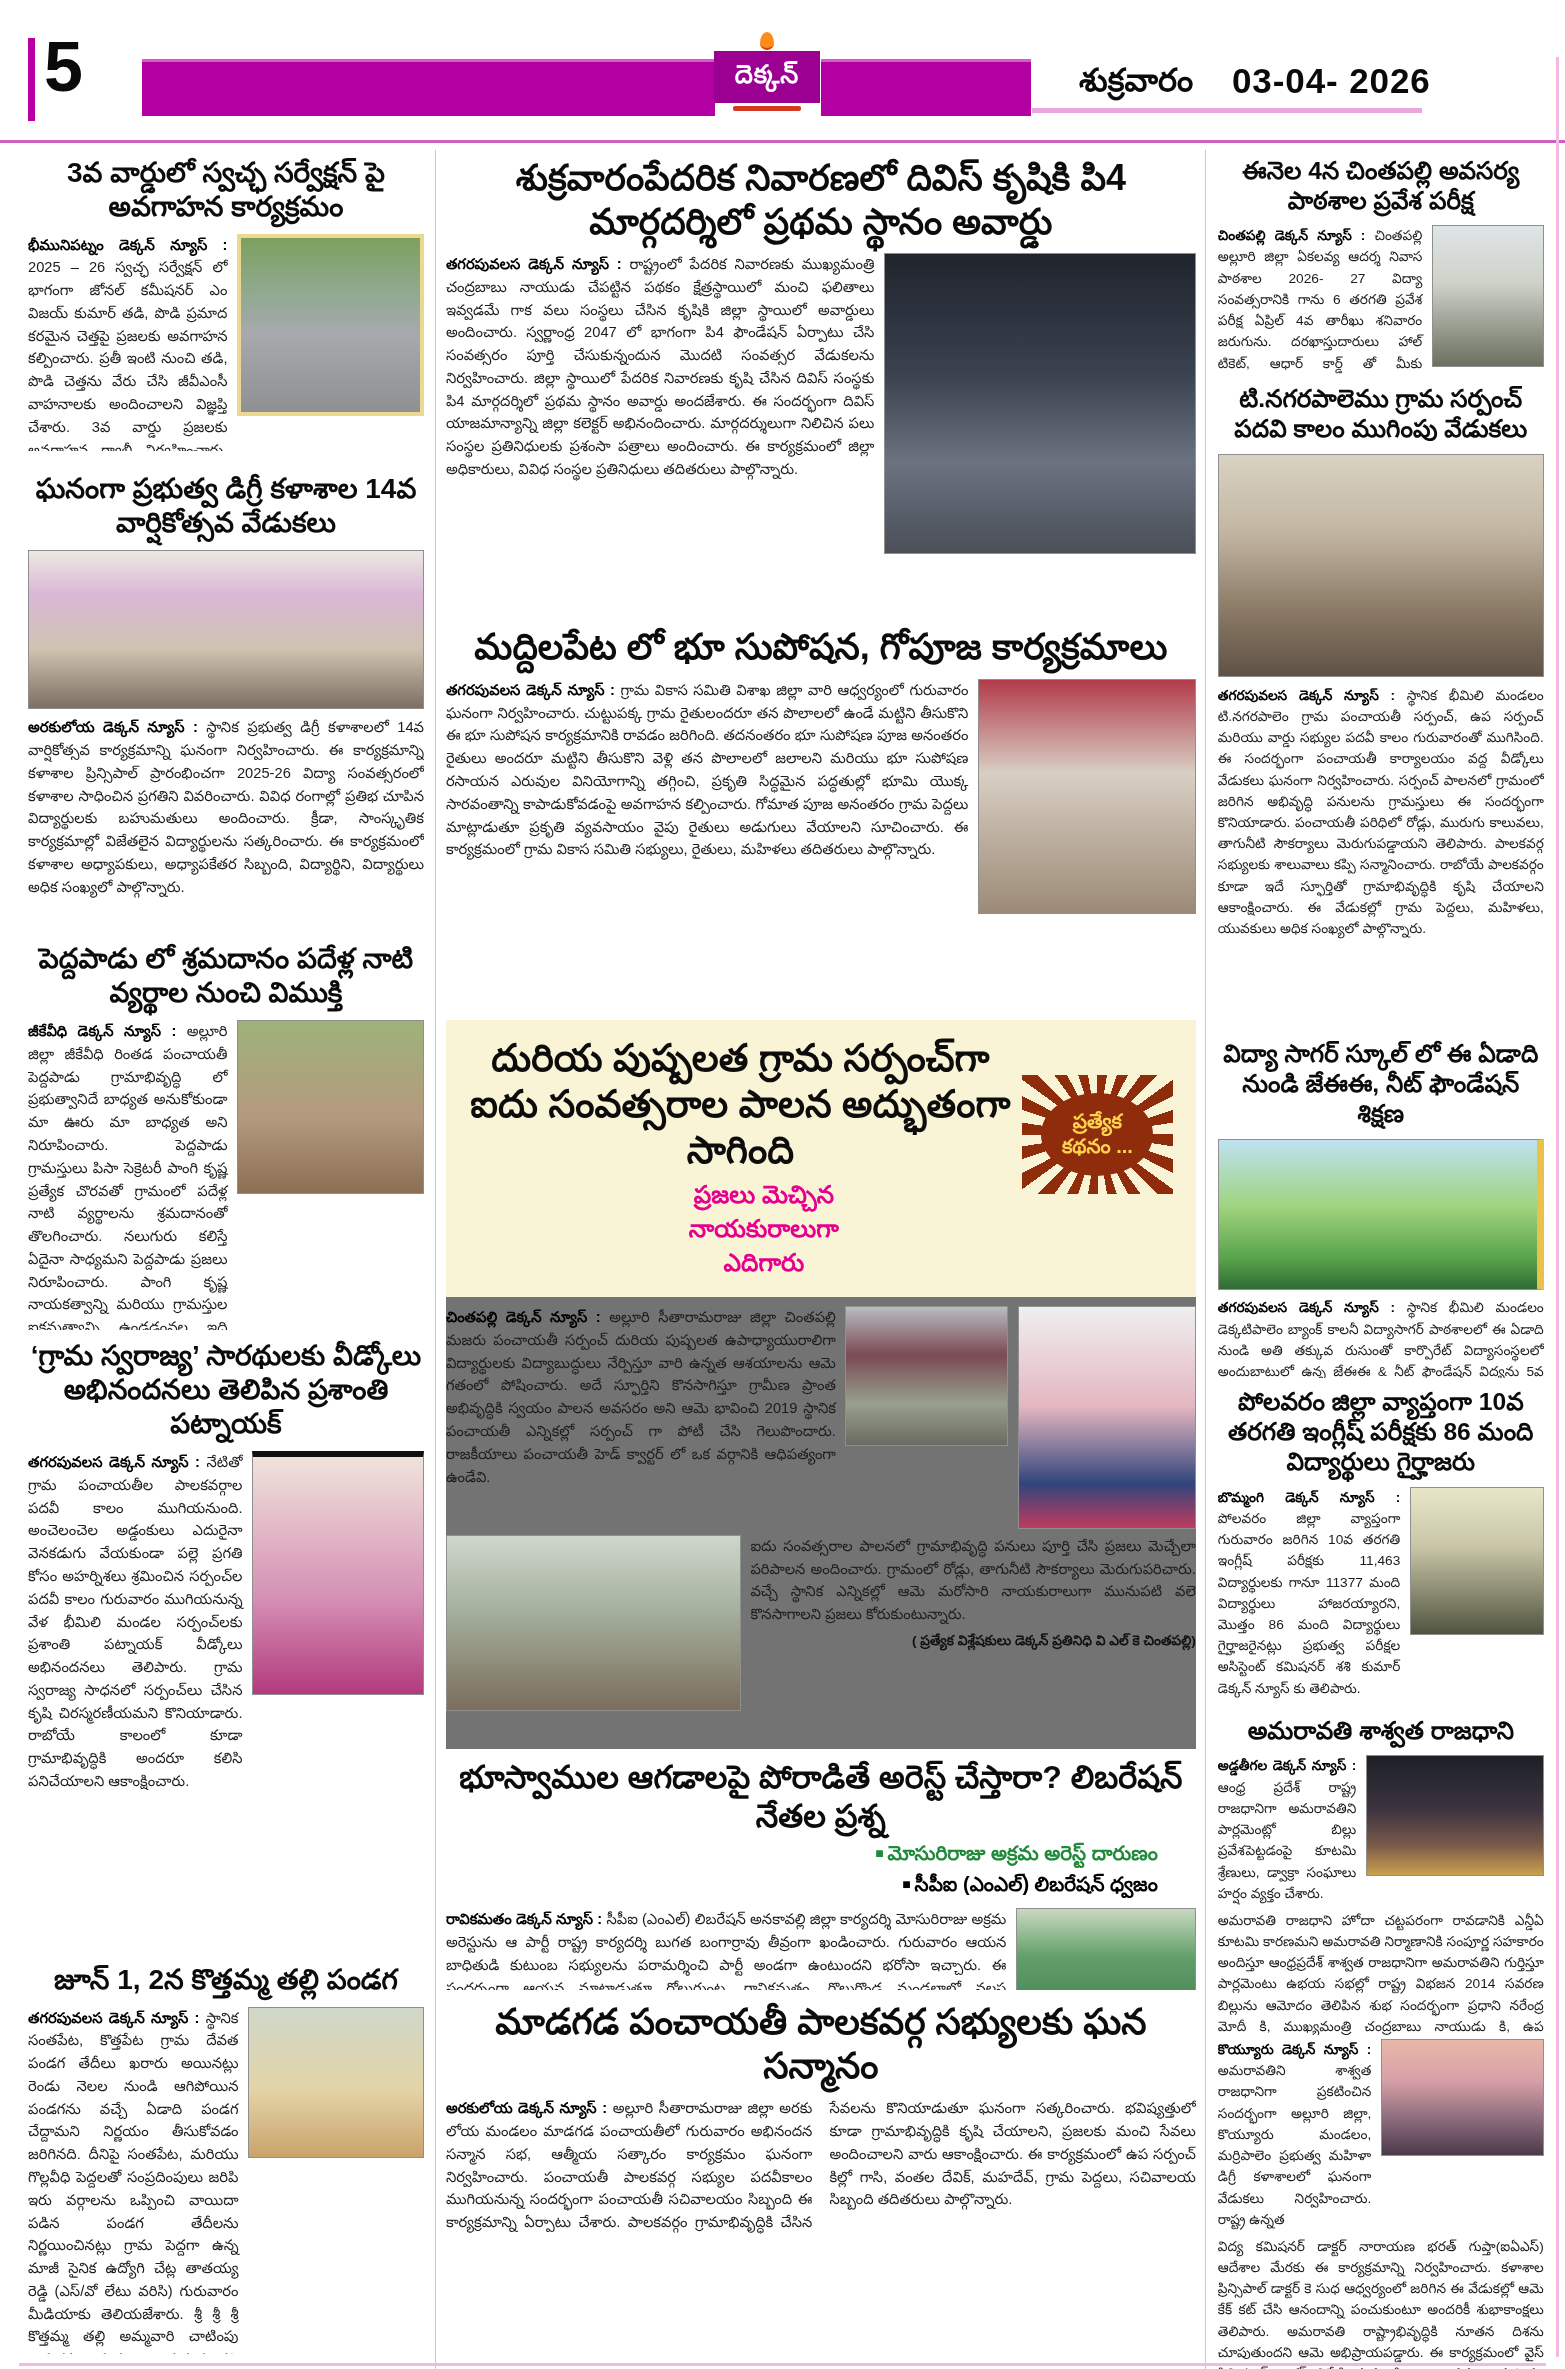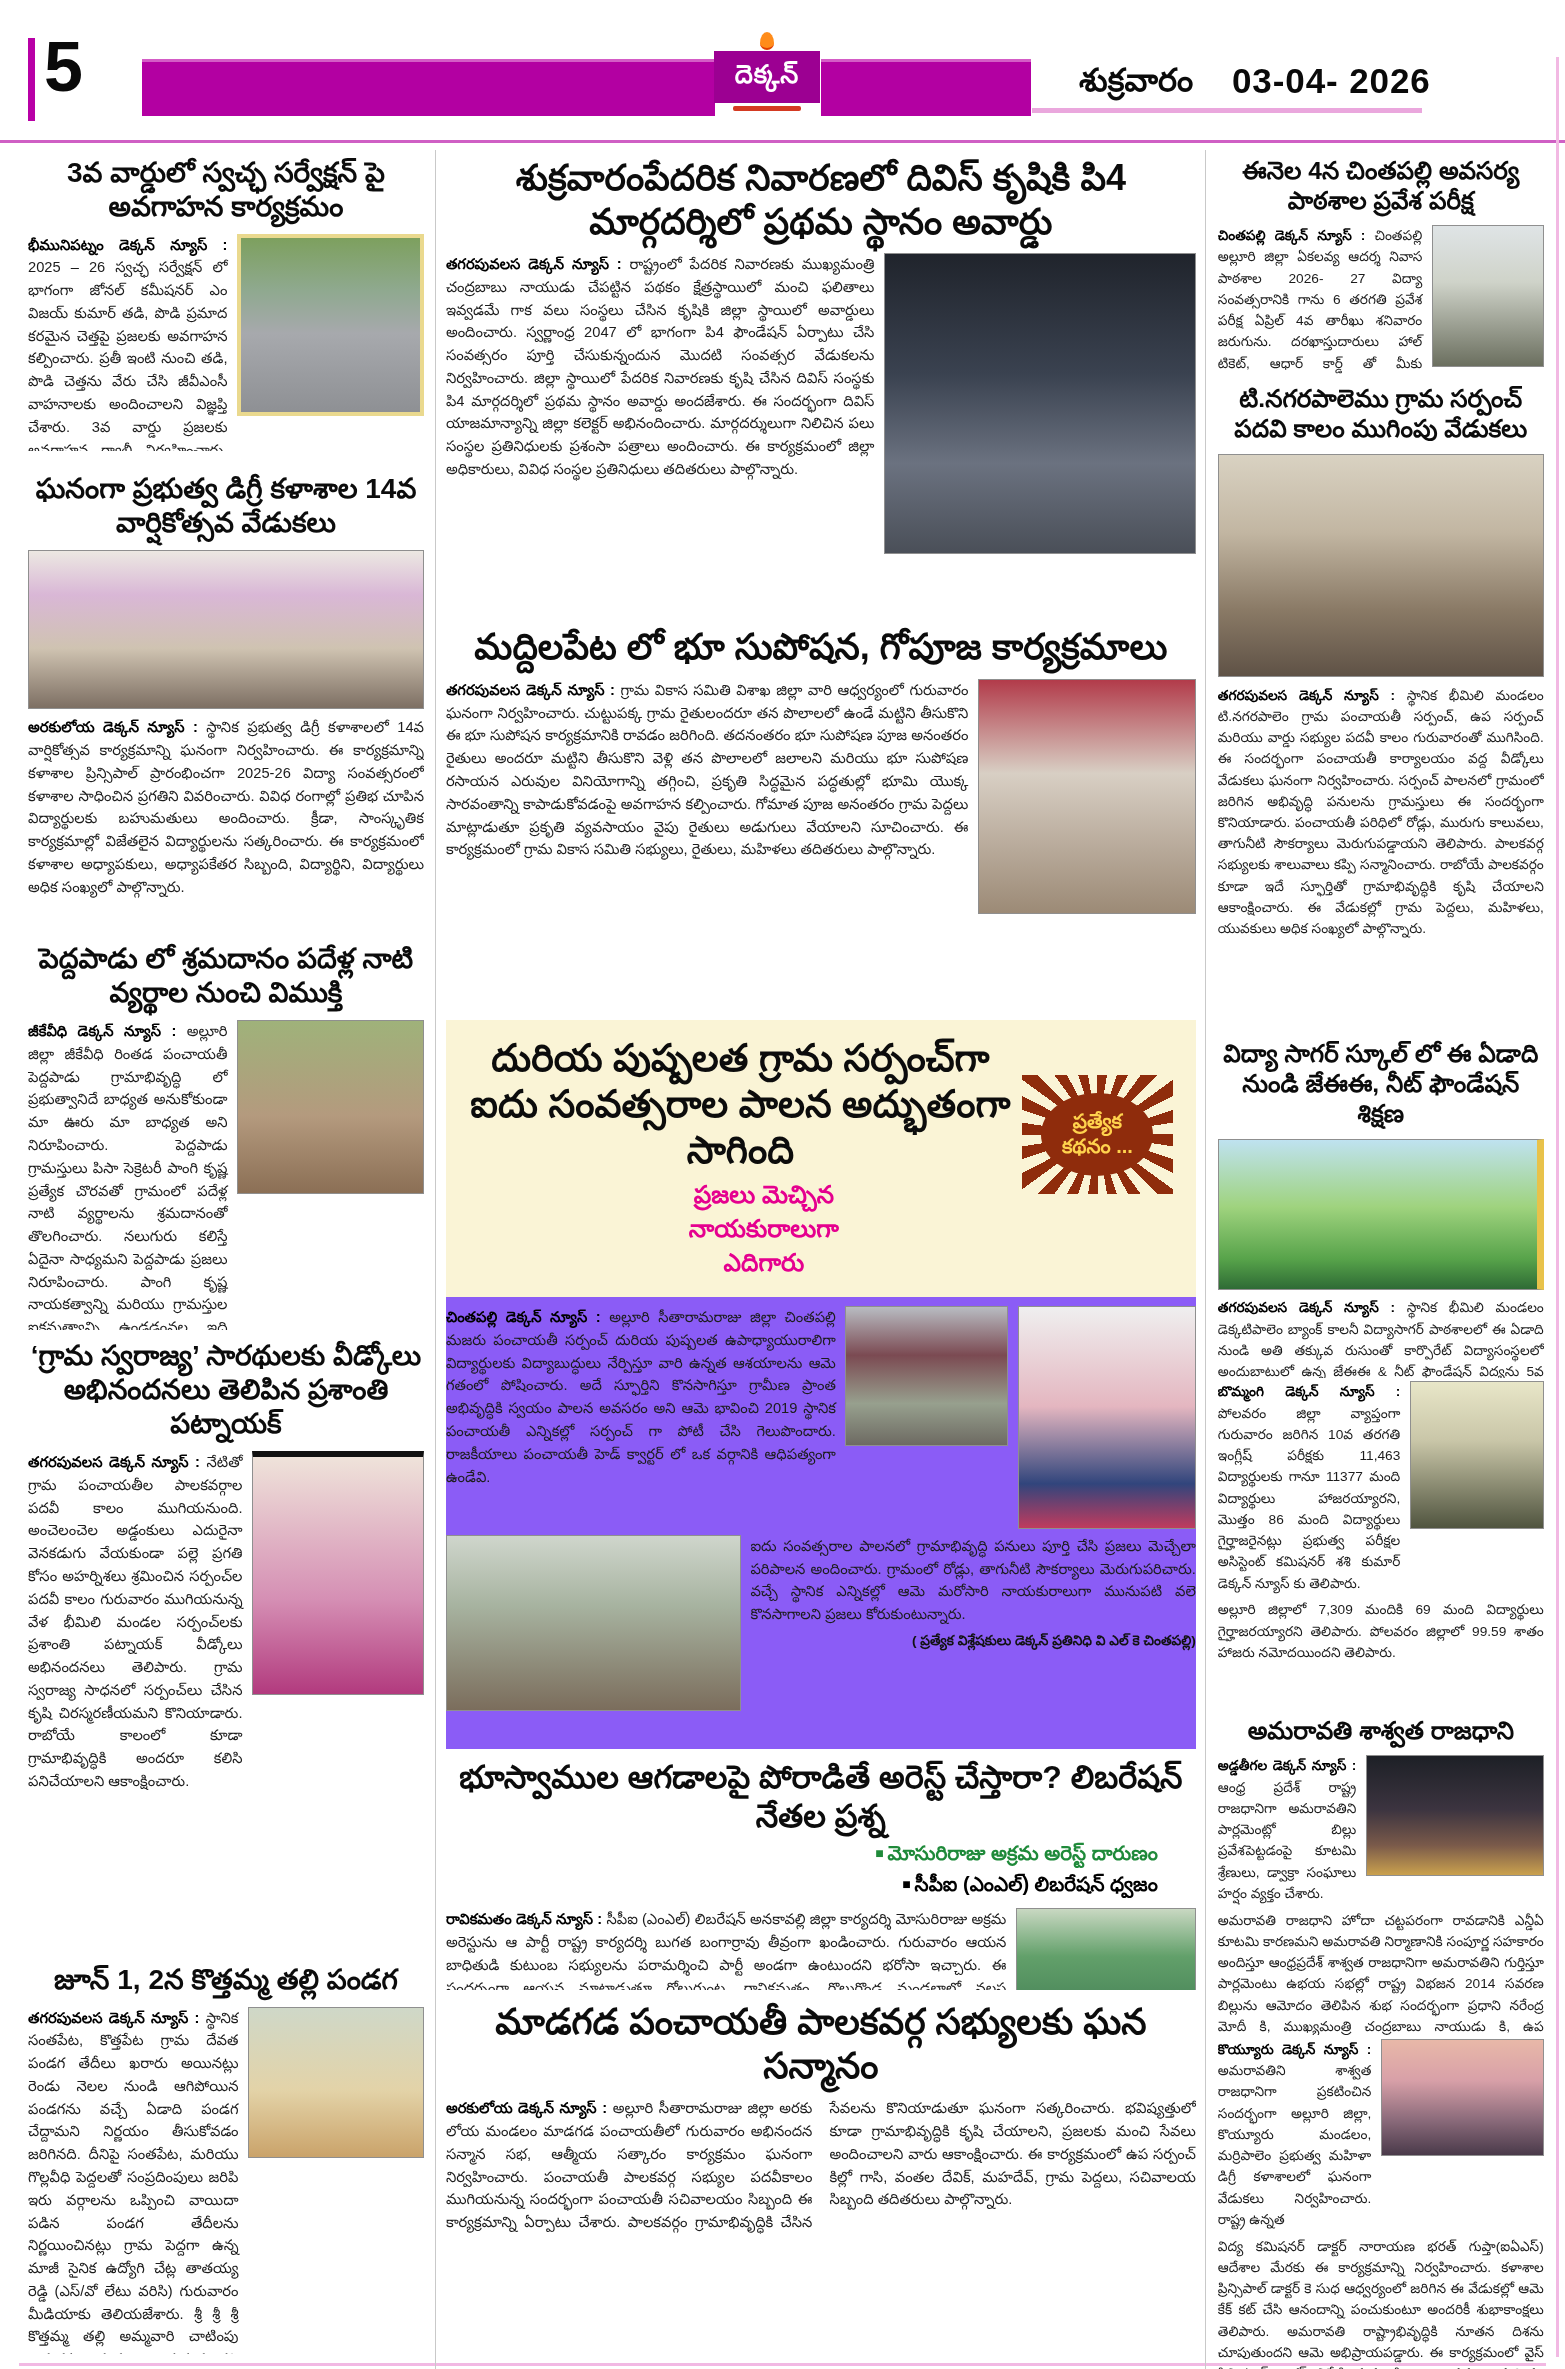--- a/index.html
+++ b/index.html
@@ -60,21 +60,21 @@
   .ph-bus { background:linear-gradient(180deg,#b8bcc2 0%,#7b4a52 35%,#97a08e 70%,#6d6a62 100%); }
   .ph-crowd { background:linear-gradient(180deg,#cfd6cc 0%,#a7b3a0 40%,#7b6d5c 100%); }
   .ph-fist { background:linear-gradient(180deg,#c9d8c2 0%,#62a06a 40%,#3f7a52 100%); }
   .ph-man { background:linear-gradient(180deg,#e8e6c8 0%,#c9c6a8 40%,#50543f 100%); }
   .ph-man2 { background:linear-gradient(180deg,#dfe4e6 0%,#cfd3c9 40%,#6b6f5f 100%); }
   .ph-night { background:linear-gradient(180deg,#1d2026 0%,#3c3440 45%,#7a5a4a 75%,#caa14e 100%); }
   .ph-school { background:linear-gradient(180deg,#bfe2f0 0%,#9fd37e 45%,#57a34a 80%,#2e6b35 100%); }
   .ph-celebration { background:linear-gradient(180deg,#e8b8a8 0%,#d8a0a8 35%,#8a6a7a 70%,#4a3a4a 100%); }
 
   
-  .feature { background:#8b5cf6; }
+  .feature { background:#737373; }
   .feature-head { position:relative; background:#faf4d6; padding:15px 180px 9.5px 19px; }
   .feature-head .hl { font-size:38px; margin:0; }
   .feature-sub { color:#e5008f; font-weight:800; font-size:24.6px; text-align:center; padding:7.6px 142px 3.8px 189px; }
   .burst { position:absolute; right:23px; top:55px; width:151px; height:119px; display:flex; align-items:center; justify-content:center; }
   .burst::before { content:""; position:absolute; inset:0; background:repeating-conic-gradient(#8f2c0c 0deg 9deg, transparent 9deg 18deg); }
   .burst-core { position:relative; width:112px; height:83px; background:#8f2c0c; border-radius:50%; color:#ffd34d; display:flex; flex-direction:column; align-items:center; justify-content:center; font-weight:800; font-size:20px; line-height:1.25; }
   .feature-main { padding-top:9.5px; }
   .f-credit { font-weight:800; font-size:13.7px; text-align:right; margin-top:7.6px; color:#111; }
 
   
@@ -255,20 +255,21 @@
         <p class="body" style="font-size:13.7px"><b class="dl">తగరపువలస డెక్కన్ న్యూస్ :</b> <span>స్థానిక భీమిలి మండలం టి.నగరపాలెం గ్రామ పంచాయతీ సర్పంచ్, ఉప సర్పంచ్ మరియు వార్డు సభ్యుల పదవీ కాలం గురువారంతో ముగిసింది. ఈ సందర్భంగా పంచాయతీ కార్యాలయం వద్ద వీడ్కోలు వేడుకలు ఘనంగా నిర్వహించారు. సర్పంచ్ పాలనలో గ్రామంలో జరిగిన అభివృద్ధి పనులను గ్రామస్తులు ఈ సందర్భంగా కొనియాడారు. పంచాయతీ పరిధిలో రోడ్లు, మురుగు కాలువలు, తాగునీటి సౌకర్యాలు మెరుగుపడ్డాయని తెలిపారు. పాలకవర్గ సభ్యులకు శాలువాలు కప్పి సన్మానించారు. రాబోయే పాలకవర్గం కూడా ఇదే స్ఫూర్తితో గ్రామాభివృద్ధికి కృషి చేయాలని ఆకాంక్షించారు. ఈ వేడుకల్లో గ్రామ పెద్దలు, మహిళలు, యువకులు అధిక సంఖ్యలో పాల్గొన్నారు.</span></p>
       </article>
 
       <article class="art" style="height:344px">
         <h2 class="hl hl-r">విద్యా సాగర్ స్కూల్ లో ఈ ఏడాది నుండి జేఈఈ, నీట్ ఫౌండేషన్ శిక్షణ</h2>
         <div class="photo ph-school" style="width:100%;height:151px;margin-bottom:7.6px;border-right:7.6px solid #e8c24a"></div>
         <p class="body" style="font-size:13.7px"><b class="dl">తగరపువలస డెక్కన్ న్యూస్ :</b> <span>స్థానిక భీమిలి మండలం డెక్కటిపాలెం బ్యాంక్ కాలనీ విద్యాసాగర్ పాఠశాలలో ఈ ఏడాది నుండి అతి తక్కువ రుసుంతో కార్పొరేట్ విద్యాసంస్థలలో అందుబాటులో ఉన్న జేఈఈ &amp; నీట్ ఫౌండేషన్ విద్యను 5వ తరగతి నుండి 10వ తరగతి వరకు ఉన్న విద్యార్థులకు అందించనున్నట్లు స్కూల్ యాజమాన్యం పత్రికా ప్రకటనలో తెలియజేశారు.</span></p>
       </article>
 
       <article class="art" style="height:325px">
+        <h2 class="hl hl-r">పోలవరం జిల్లా వ్యాప్తంగా 10వ తరగతి ఇంగ్లీష్ పరీక్షకు 86 మంది విద్యార్థులు గైర్హాజరు</h2>
         <div class="row">
           <div class="txt">
             <p class="body" style="font-size:13.7px"><b class="dl">బొమ్మంగి డెక్కన్ న్యూస్ :</b> <span>పోలవరం జిల్లా వ్యాప్తంగా గురువారం జరిగిన 10వ తరగతి ఇంగ్లీష్ పరీక్షకు 11,463 విద్యార్థులకు గానూ 11377 మంది విద్యార్థులు హాజరయ్యారని, మొత్తం 86 మంది విద్యార్థులు గైర్హాజరైనట్లు ప్రభుత్వ పరీక్షల అసిస్టెంట్ కమిషనర్ శశి కుమార్ డెక్కన్ న్యూస్ కు తెలిపారు.</span></p>
           </div>
           <div class="photo ph-man" style="width:134px;height:148px"></div>
         </div>
         <p class="body mt6" style="font-size:13.7px">అల్లూరి జిల్లాలో 7,309 మందికి 69 మంది విద్యార్థులు గైర్హాజరయ్యారని తెలిపారు. పోలవరం జిల్లాలో 99.59 శాతం హాజరు నమోదయిందని తెలిపారు.</p>
       </article>
 
       <article class="art" style="height:325px">

